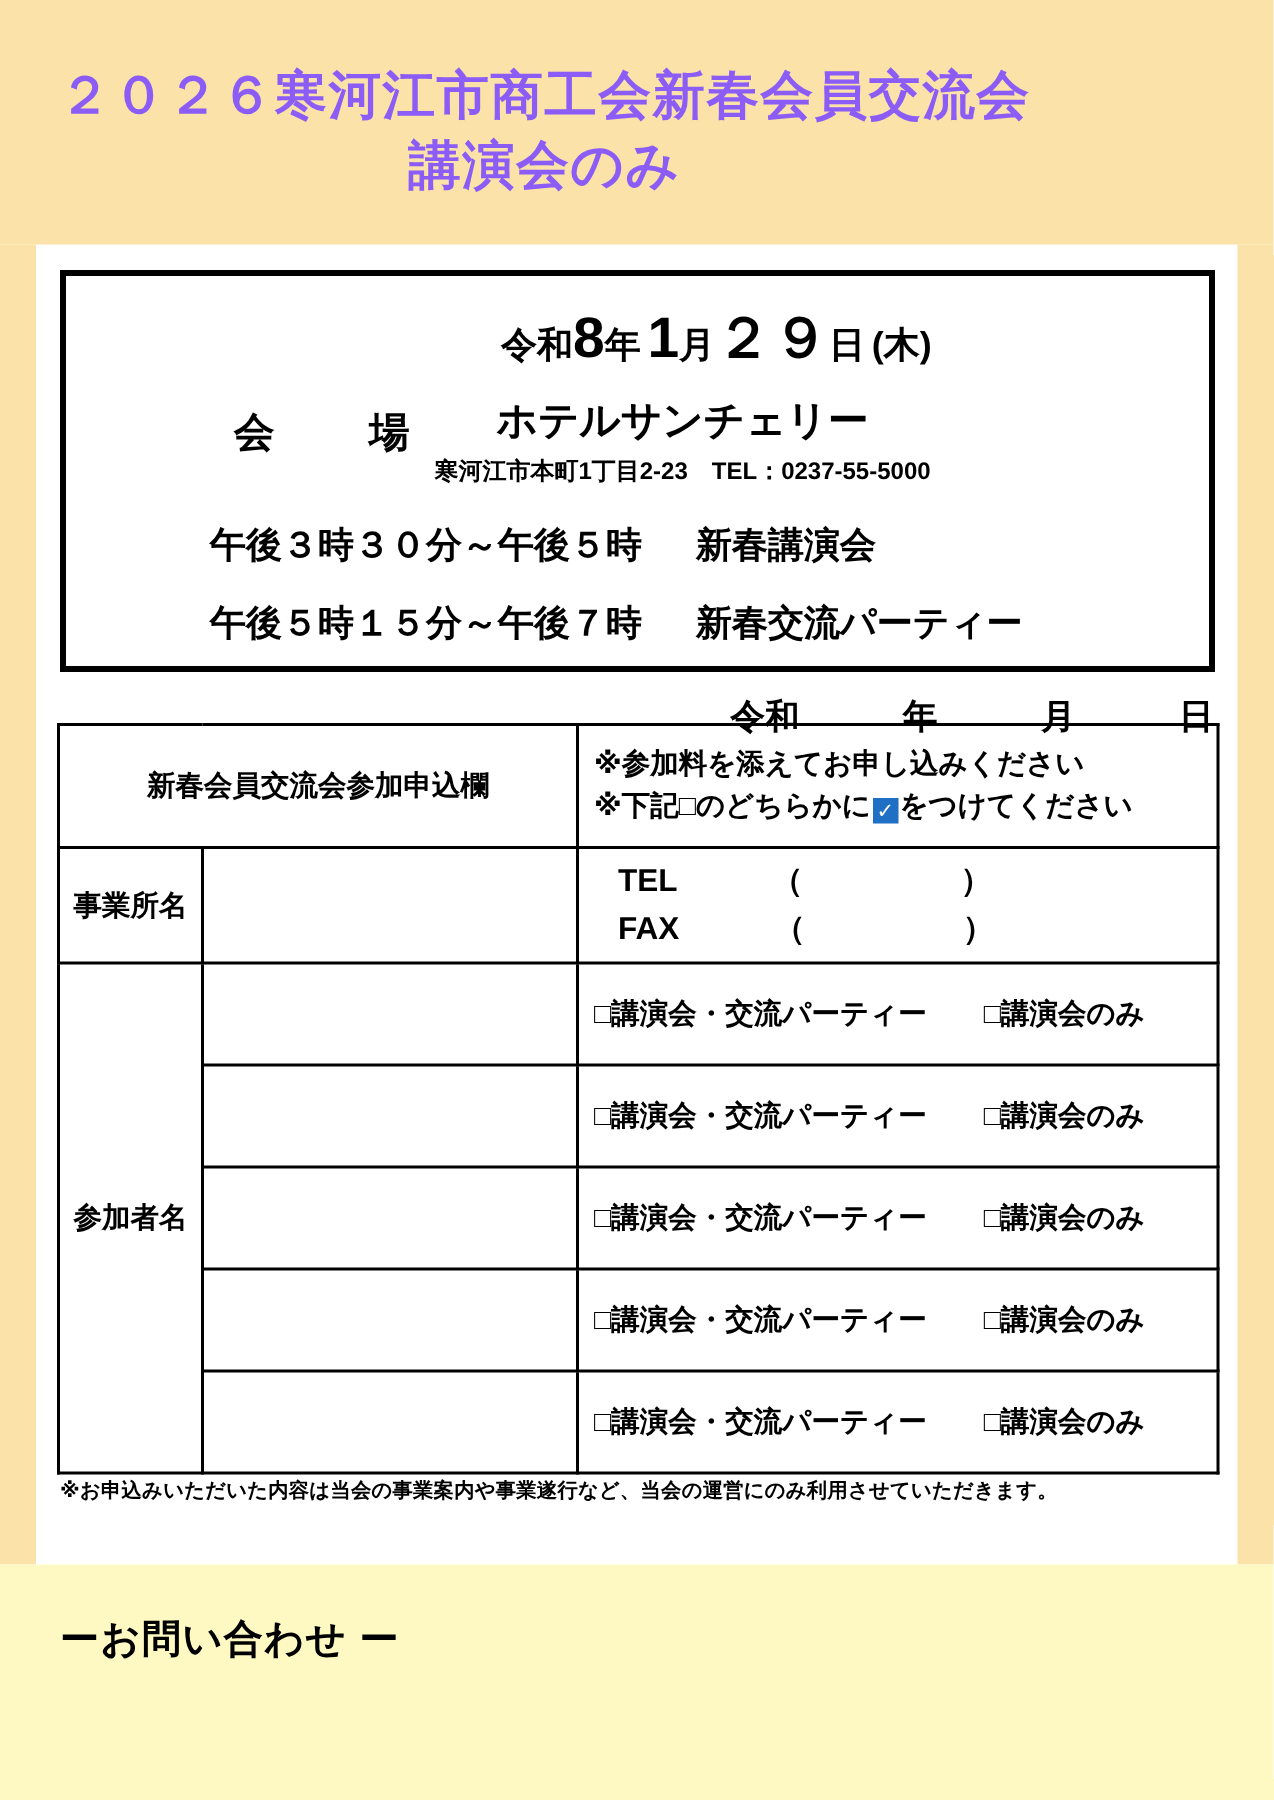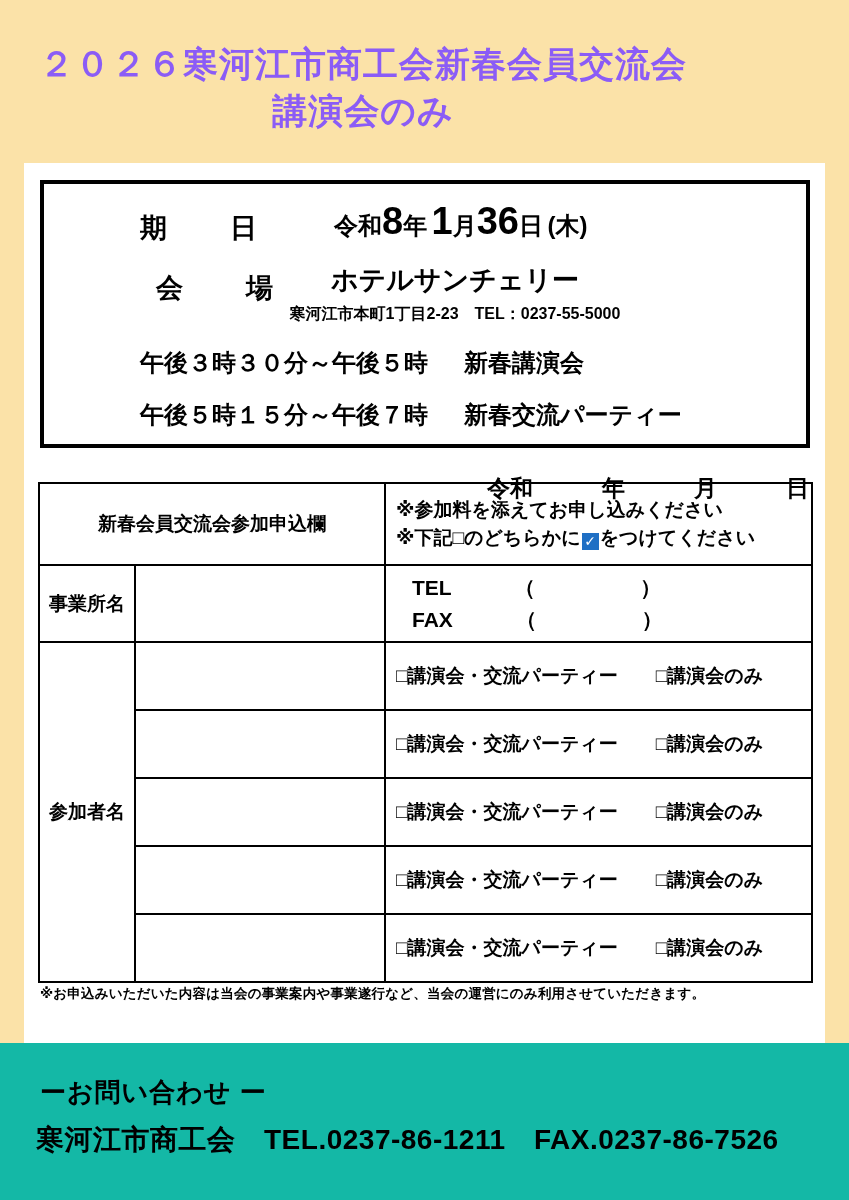--- a/index.html
+++ b/index.html
@@ -62,21 +62,21 @@
     height: 880px;
     background: #fbe2a8;
   }
   
   .footer-band {
     position: absolute;
     left: 0;
     bottom: 0;
     width: 849px;
     height: 157px;
-    background: #14b8a6;
+    background: #fef9c3;
   }
   .footer-inquiry {
     position: absolute;
     left: 40px;
     top: 32px;
     font-size: 26px;
     font-weight: bold;
     letter-spacing: 1px;
   }
   .footer-contact {
@@ -190,21 +190,20 @@
   
   .reiwa-line {
     position: absolute;
     left: 0;
     top: 462px;
     width: 809px;
     text-align: right;
     font-size: 23px;
     font-weight: bold;
     white-space: pre;
-    margin-top: 11px;
   }
   
   .form-table {
     position: absolute;
     left: 38px;
     top: 482px;
     width: 773px;
     border-collapse: collapse;
     table-layout: fixed;
   }
@@ -284,23 +283,22 @@
     <span>２０２６寒河江市商工会新春会員交流会</span>
     <span class="line2">講演会のみ</span>
   </div>
 
   <div class="side-left"></div>
   <div class="side-right"></div>
 
   <div class="info-box">
 
     <div class="info-row-date">
-      <div class="label-kijitsu">期　日</div>
       <div class="date-value">
-        <span class="sm">令和</span><span class="big">8</span><span class="sm">年</span>&nbsp;<span class="big">1</span><span class="sm">月</span><span class="big">36</span><span class="sm">日</span>&nbsp;<span class="mid">(木)</span>
+        <span class="sm">令和</span><span class="big">8</span><span class="sm">年</span>&nbsp;<span class="big">1</span><span class="sm">月</span><span class="big">２９</span><span class="sm">日</span>&nbsp;<span class="mid">(木)</span>
       </div>
     </div>
 
     <div class="info-row-venue">
       <div class="label-kaijou">会　場</div>
       <div class="venue-name">ホテルサンチェリー</div>
       <div class="venue-addr">寒河江市本町1丁目2-23　TEL：0237-55-5000</div>
     </div>
 
     <div class="sched-row r1">
@@ -360,16 +358,15 @@
         <td class="cell-blank">&nbsp;</td>
         <td class="cell-check"><span>□講演会・交流パーティー</span>　　<span>□講演会のみ</span></td>
       </tr>
     </tbody>
   </table>
 
   <div class="note">※お申込みいただいた内容は当会の事業案内や事業遂行など、当会の運営にのみ利用させていただきます。</div>
 
   <div class="footer-band">
     <div class="footer-inquiry">ーお問い合わせ ー</div>
-    <div class="footer-contact">寒河江市商工会　TEL.0237-86-1211　FAX.0237-86-7526</div>
   </div>
 
 </div>
 
 </body></html>

